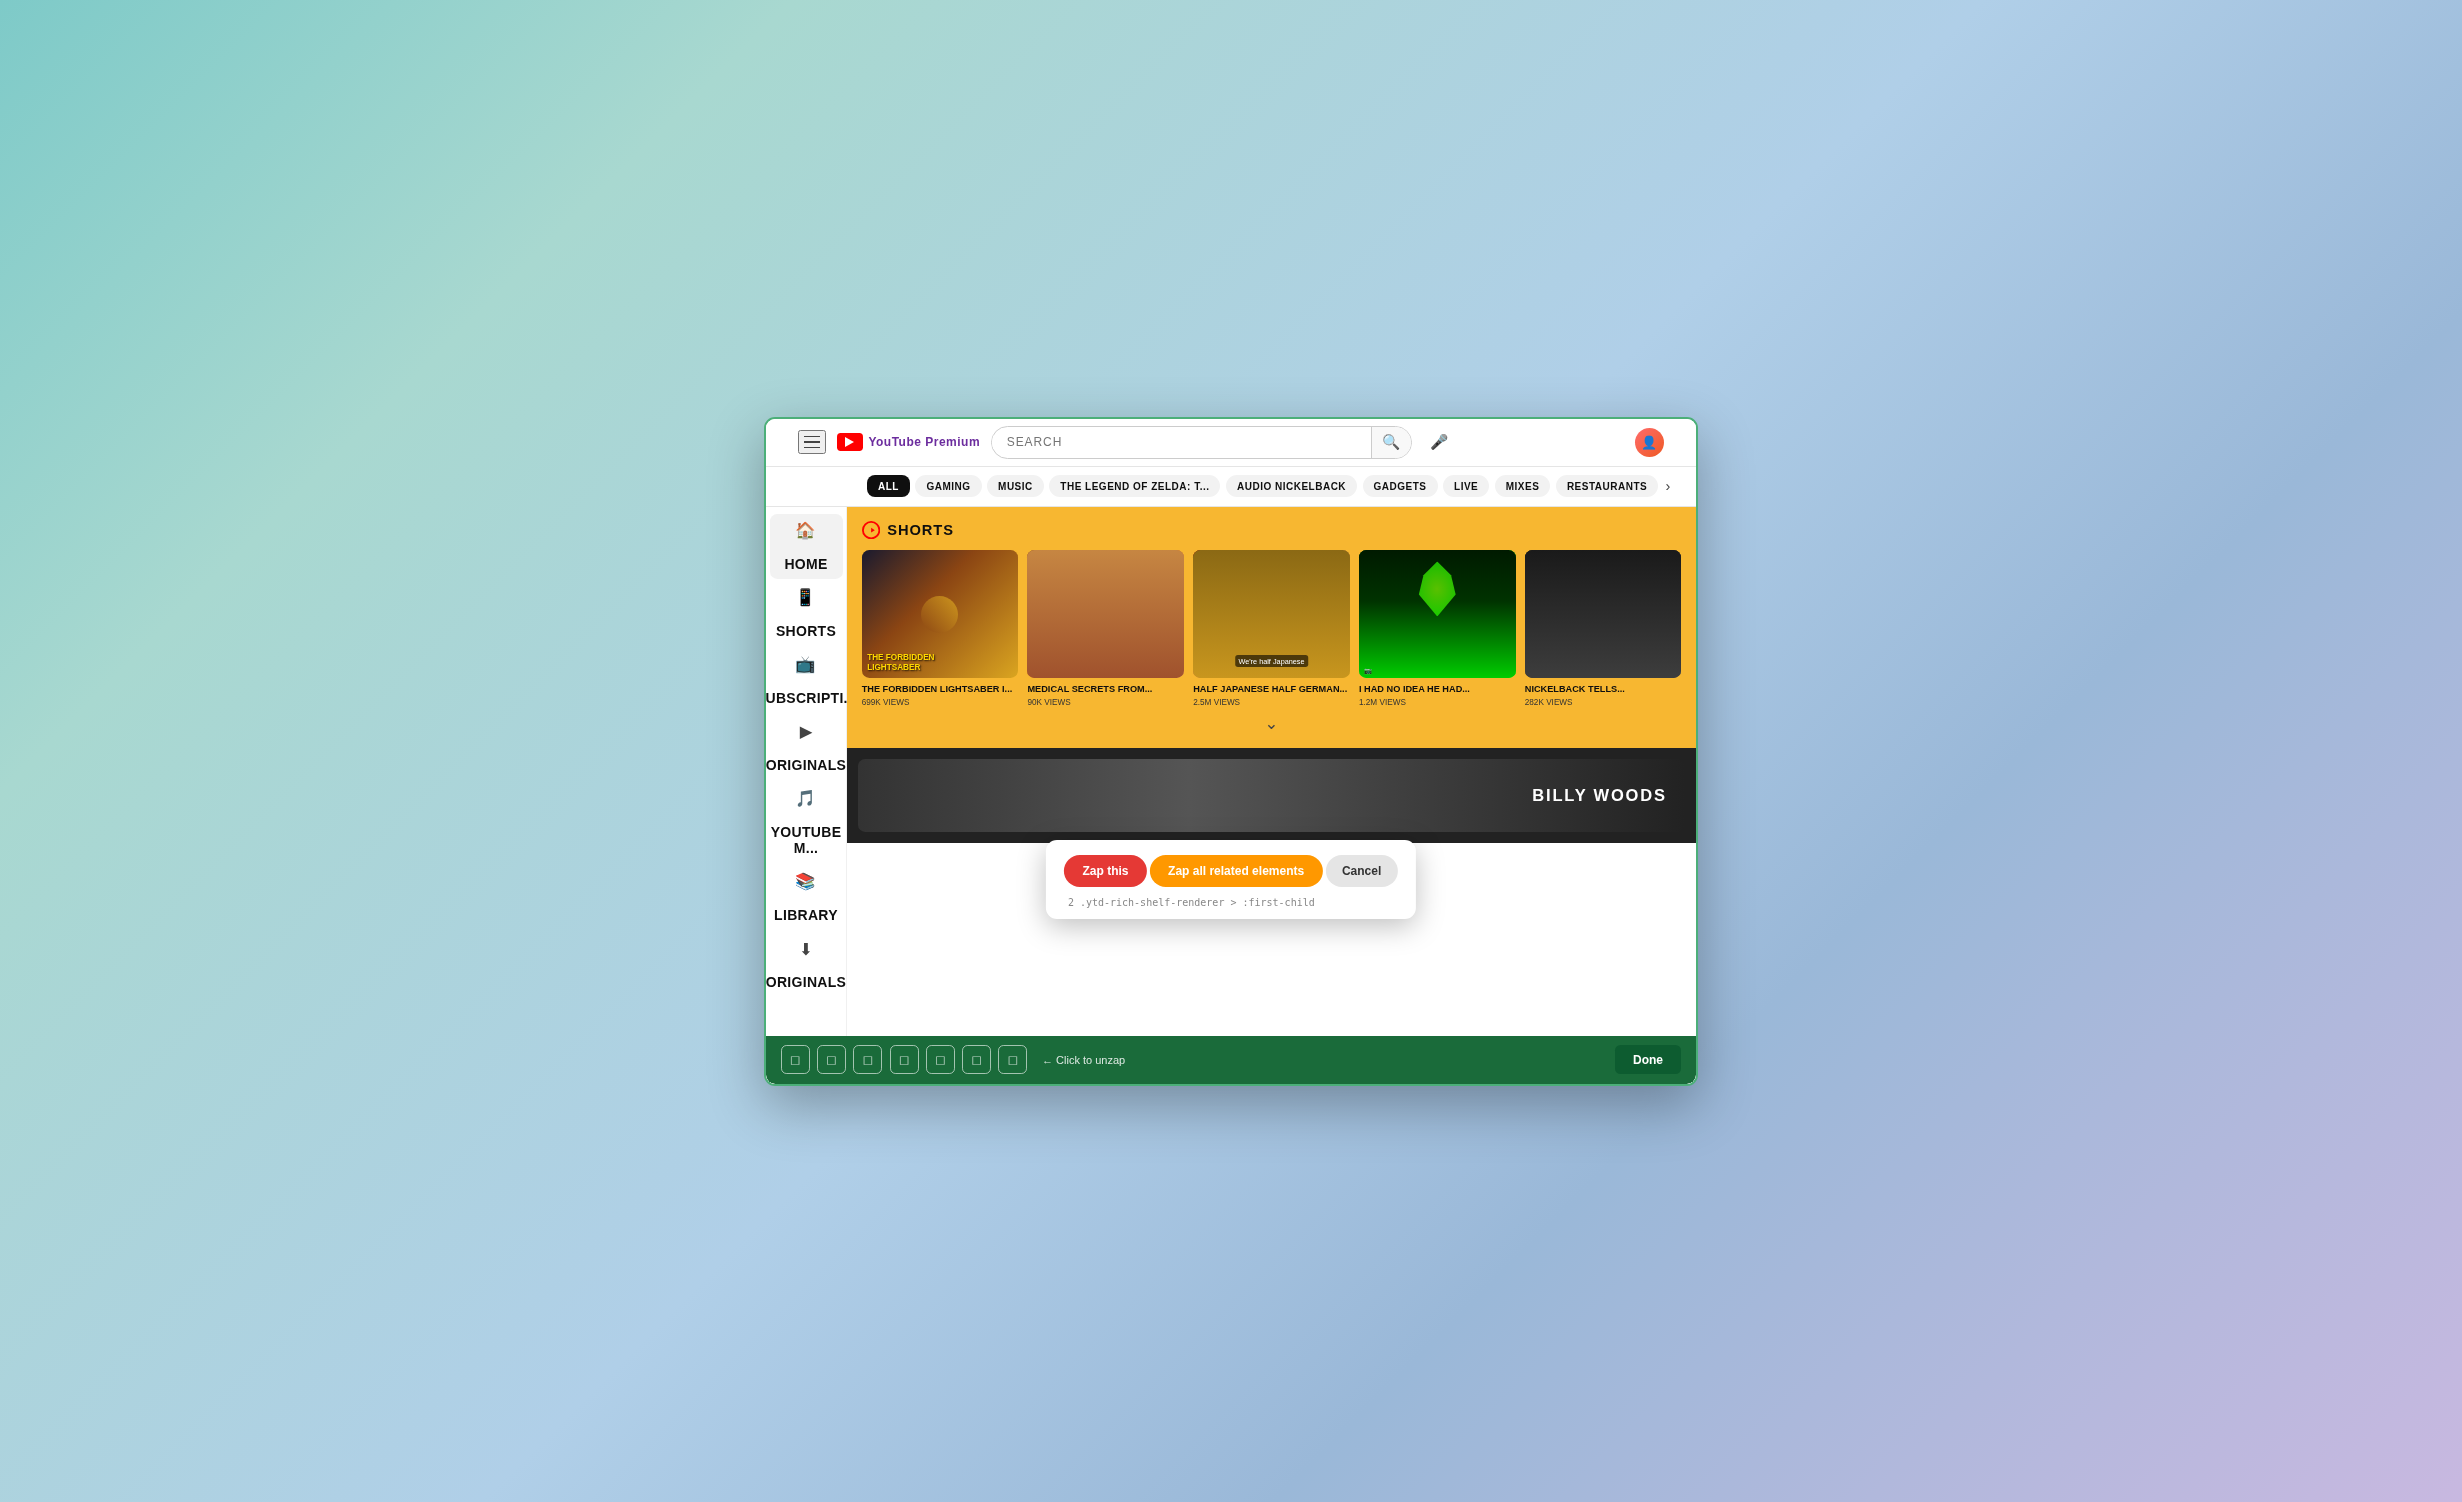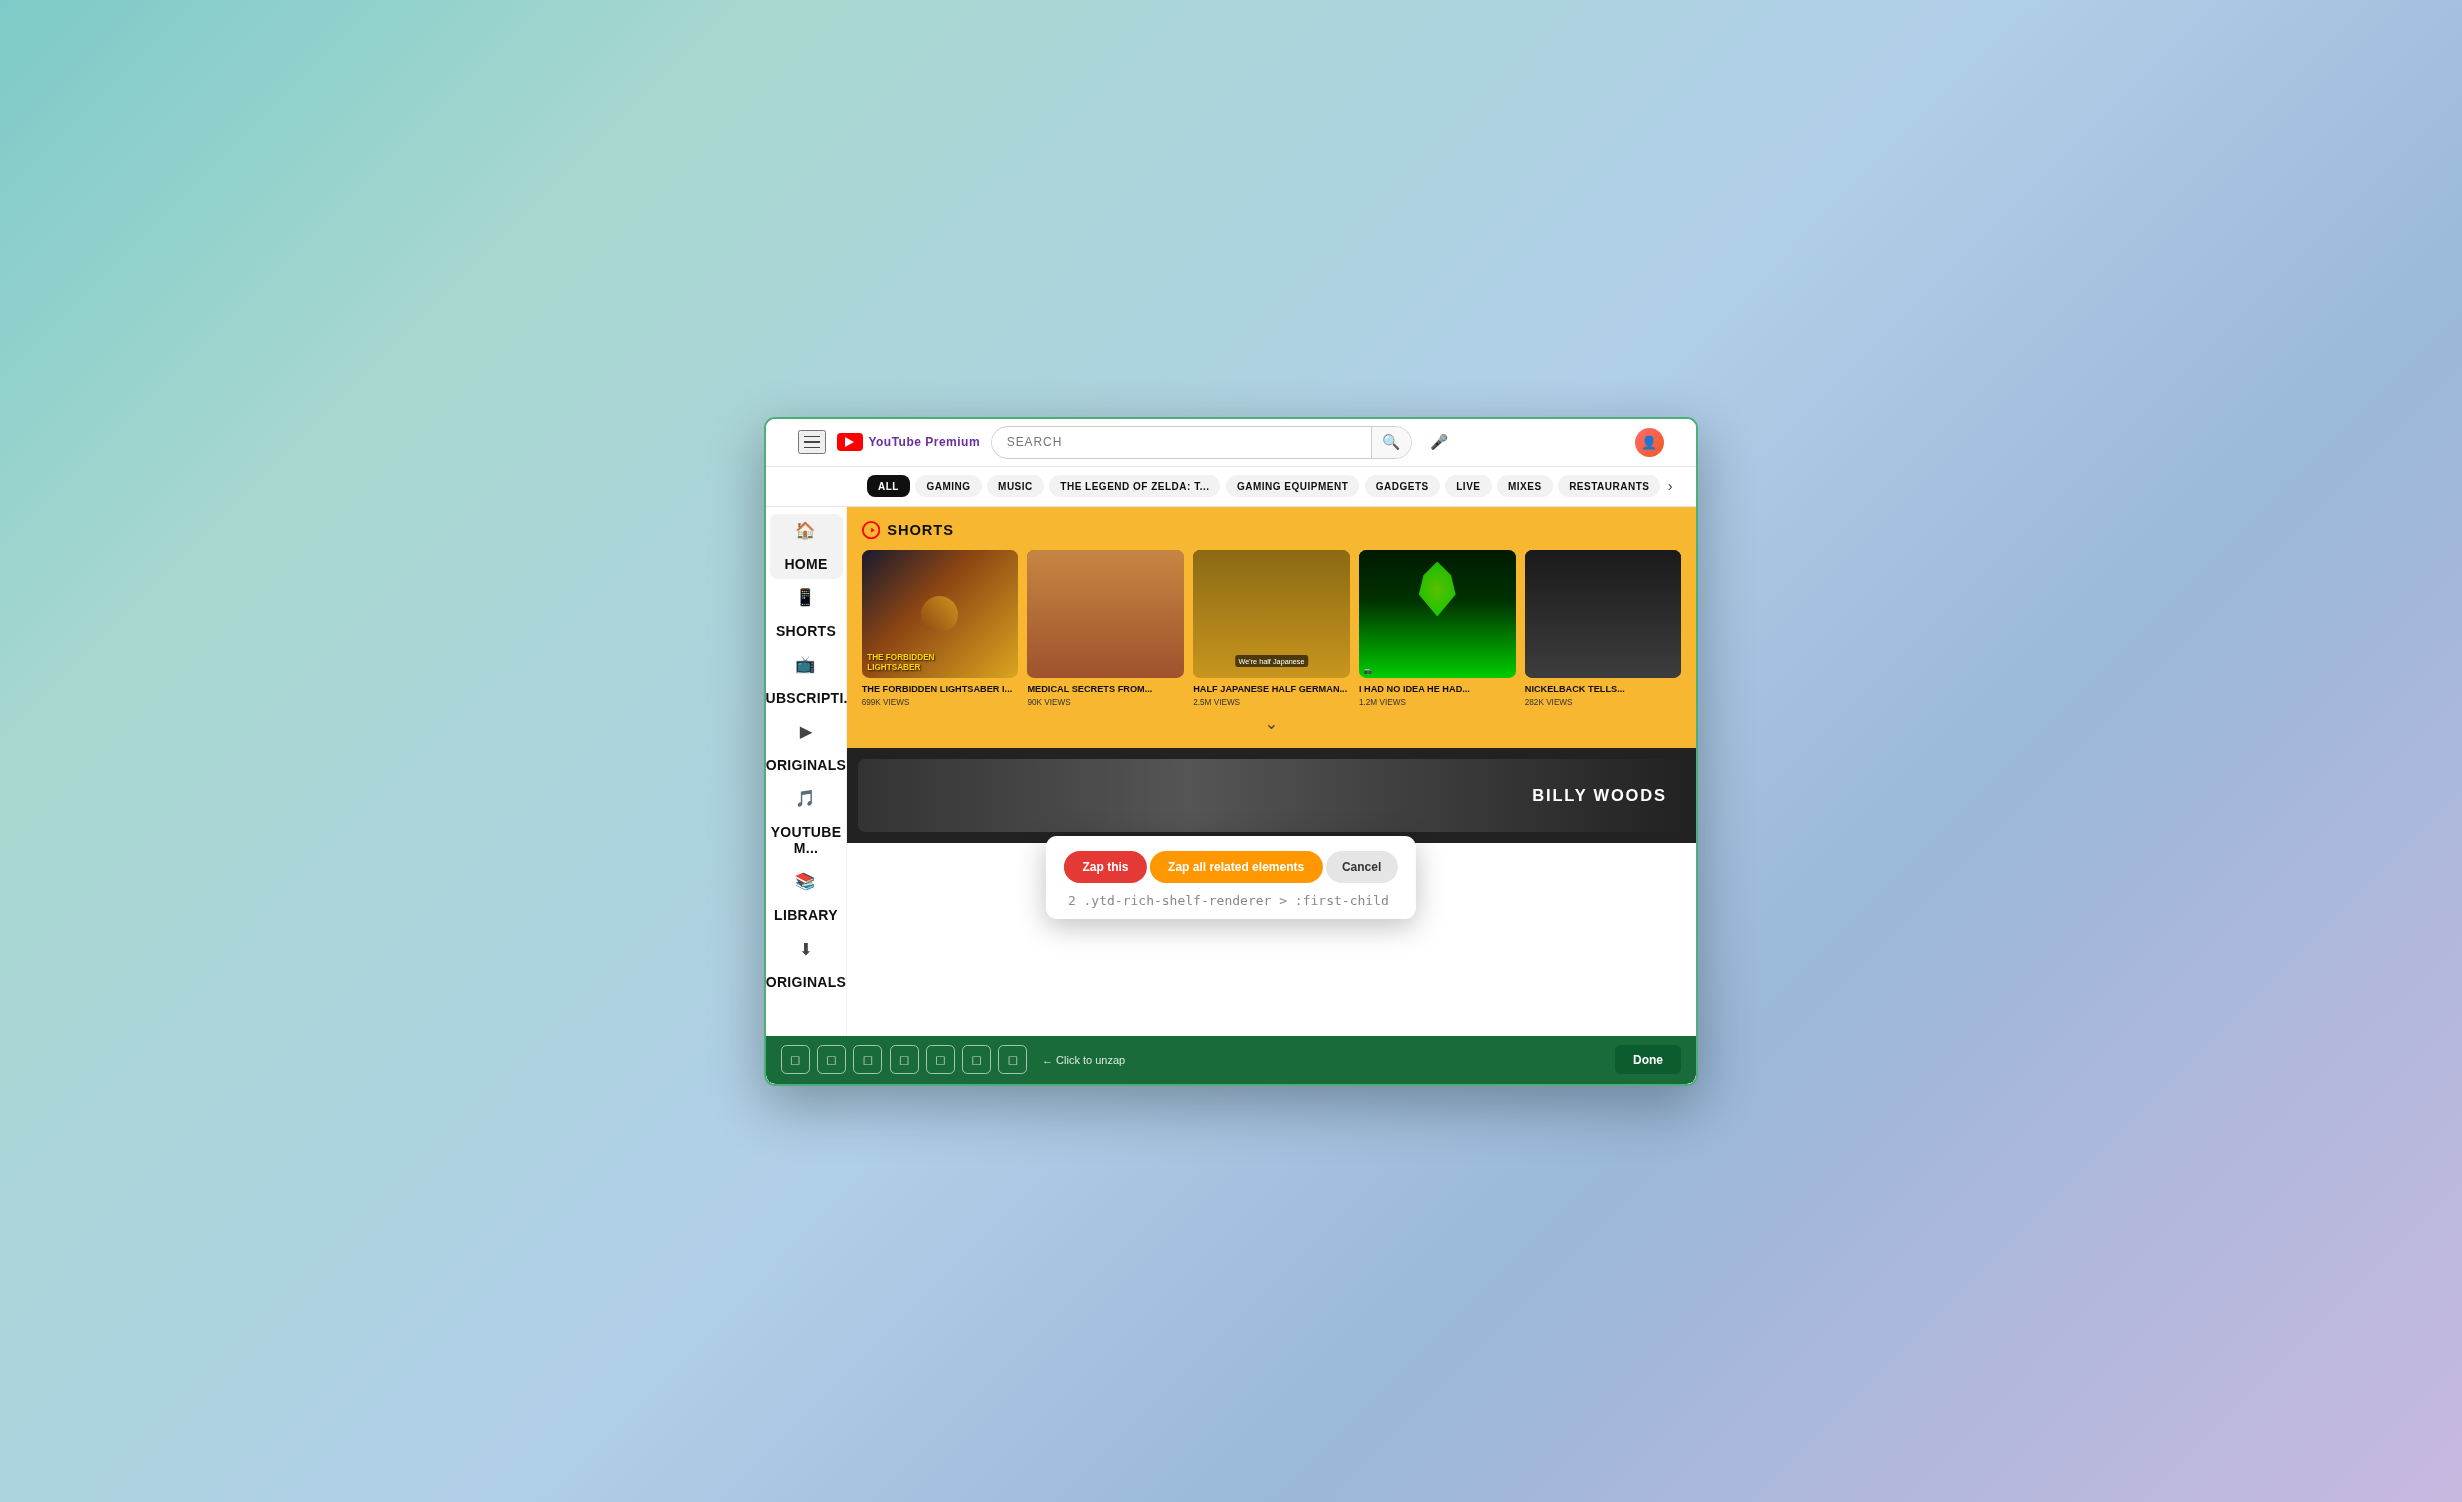--- a/index.html
+++ b/index.html
@@ -386,21 +386,21 @@
       background: #e5e5e5;
       color: #333;
       border: none;
       border-radius: 22px;
       padding: 9.2px 16.5px;
       font-size: 12px;
       font-weight: 600;
       cursor: pointer;
     }
     .zap-selector-text {
-      font-size: 13px;
+      font-size: 10px;
       color: #888;
       font-family: monospace;
       padding: 0 3.7px;
     }
 
     
     .bottom-toolbar {
       position: absolute;
       bottom: 0;
       left: 0;
@@ -485,21 +485,21 @@
     </div>
     <button class="mic-btn">🎤</button>
     <div class="avatar">👤</div>
   </div>
 
   <div class="category-bar">
     <button class="cat-btn active">ALL</button>
     <button class="cat-btn">GAMING</button>
     <button class="cat-btn">MUSIC</button>
     <button class="cat-btn">THE LEGEND OF ZELDA: T...</button>
-    <button class="cat-btn">GAMING EQUIPMENT</button>
+    <button class="cat-btn">AUDIO NICKELBACK</button>
     <button class="cat-btn">GADGETS</button>
     <button class="cat-btn">LIVE</button>
     <button class="cat-btn">MIXES</button>
     <button class="cat-btn">RESTAURANTS</button>
     <button class="cat-arrow">›</button>
   </div>
 
   <div class="main-area">
 
     <div class="sidebar">

